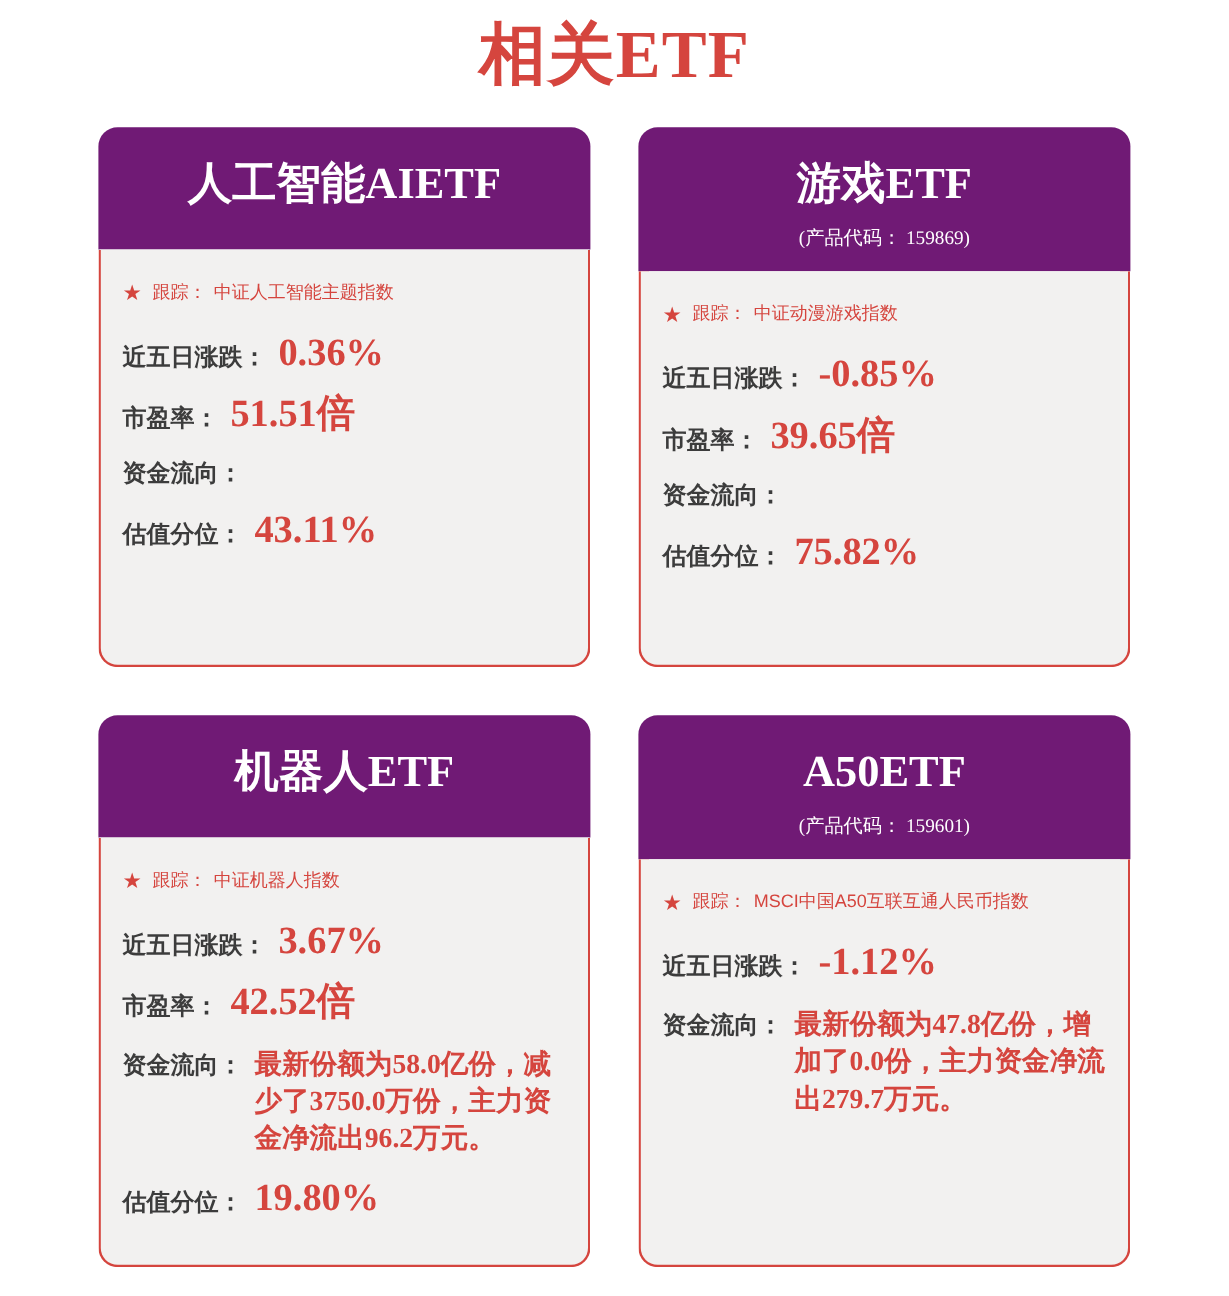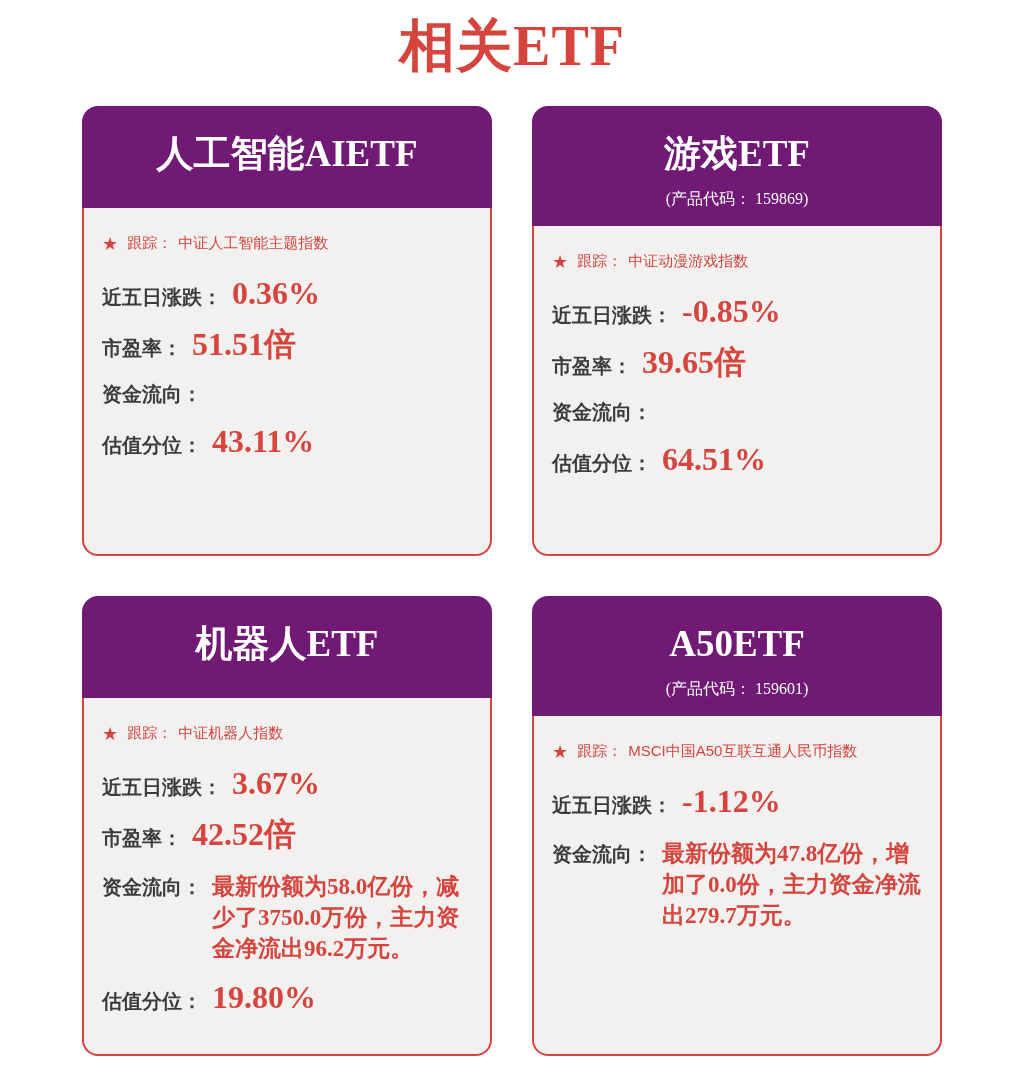--- a/index.html
+++ b/index.html
@@ -158,21 +158,21 @@
         </div>
         <div class="row">
           <span class="row-label">市盈率：</span>
           <span class="row-value">39.65倍</span>
         </div>
         <div class="row flow">
           <span class="row-label">资金流向：</span>
         </div>
         <div class="row">
           <span class="row-label">估值分位：</span>
-          <span class="row-value">64.51%</span>
+          <span class="row-value">75.82%</span>
         </div>
       </div>
     </section>
 
     <section class="card">
       <header class="card-header">
         <h2 class="card-title">机器人ETF</h2>
       </header>
       <div class="card-body">
         <div class="track-row">

